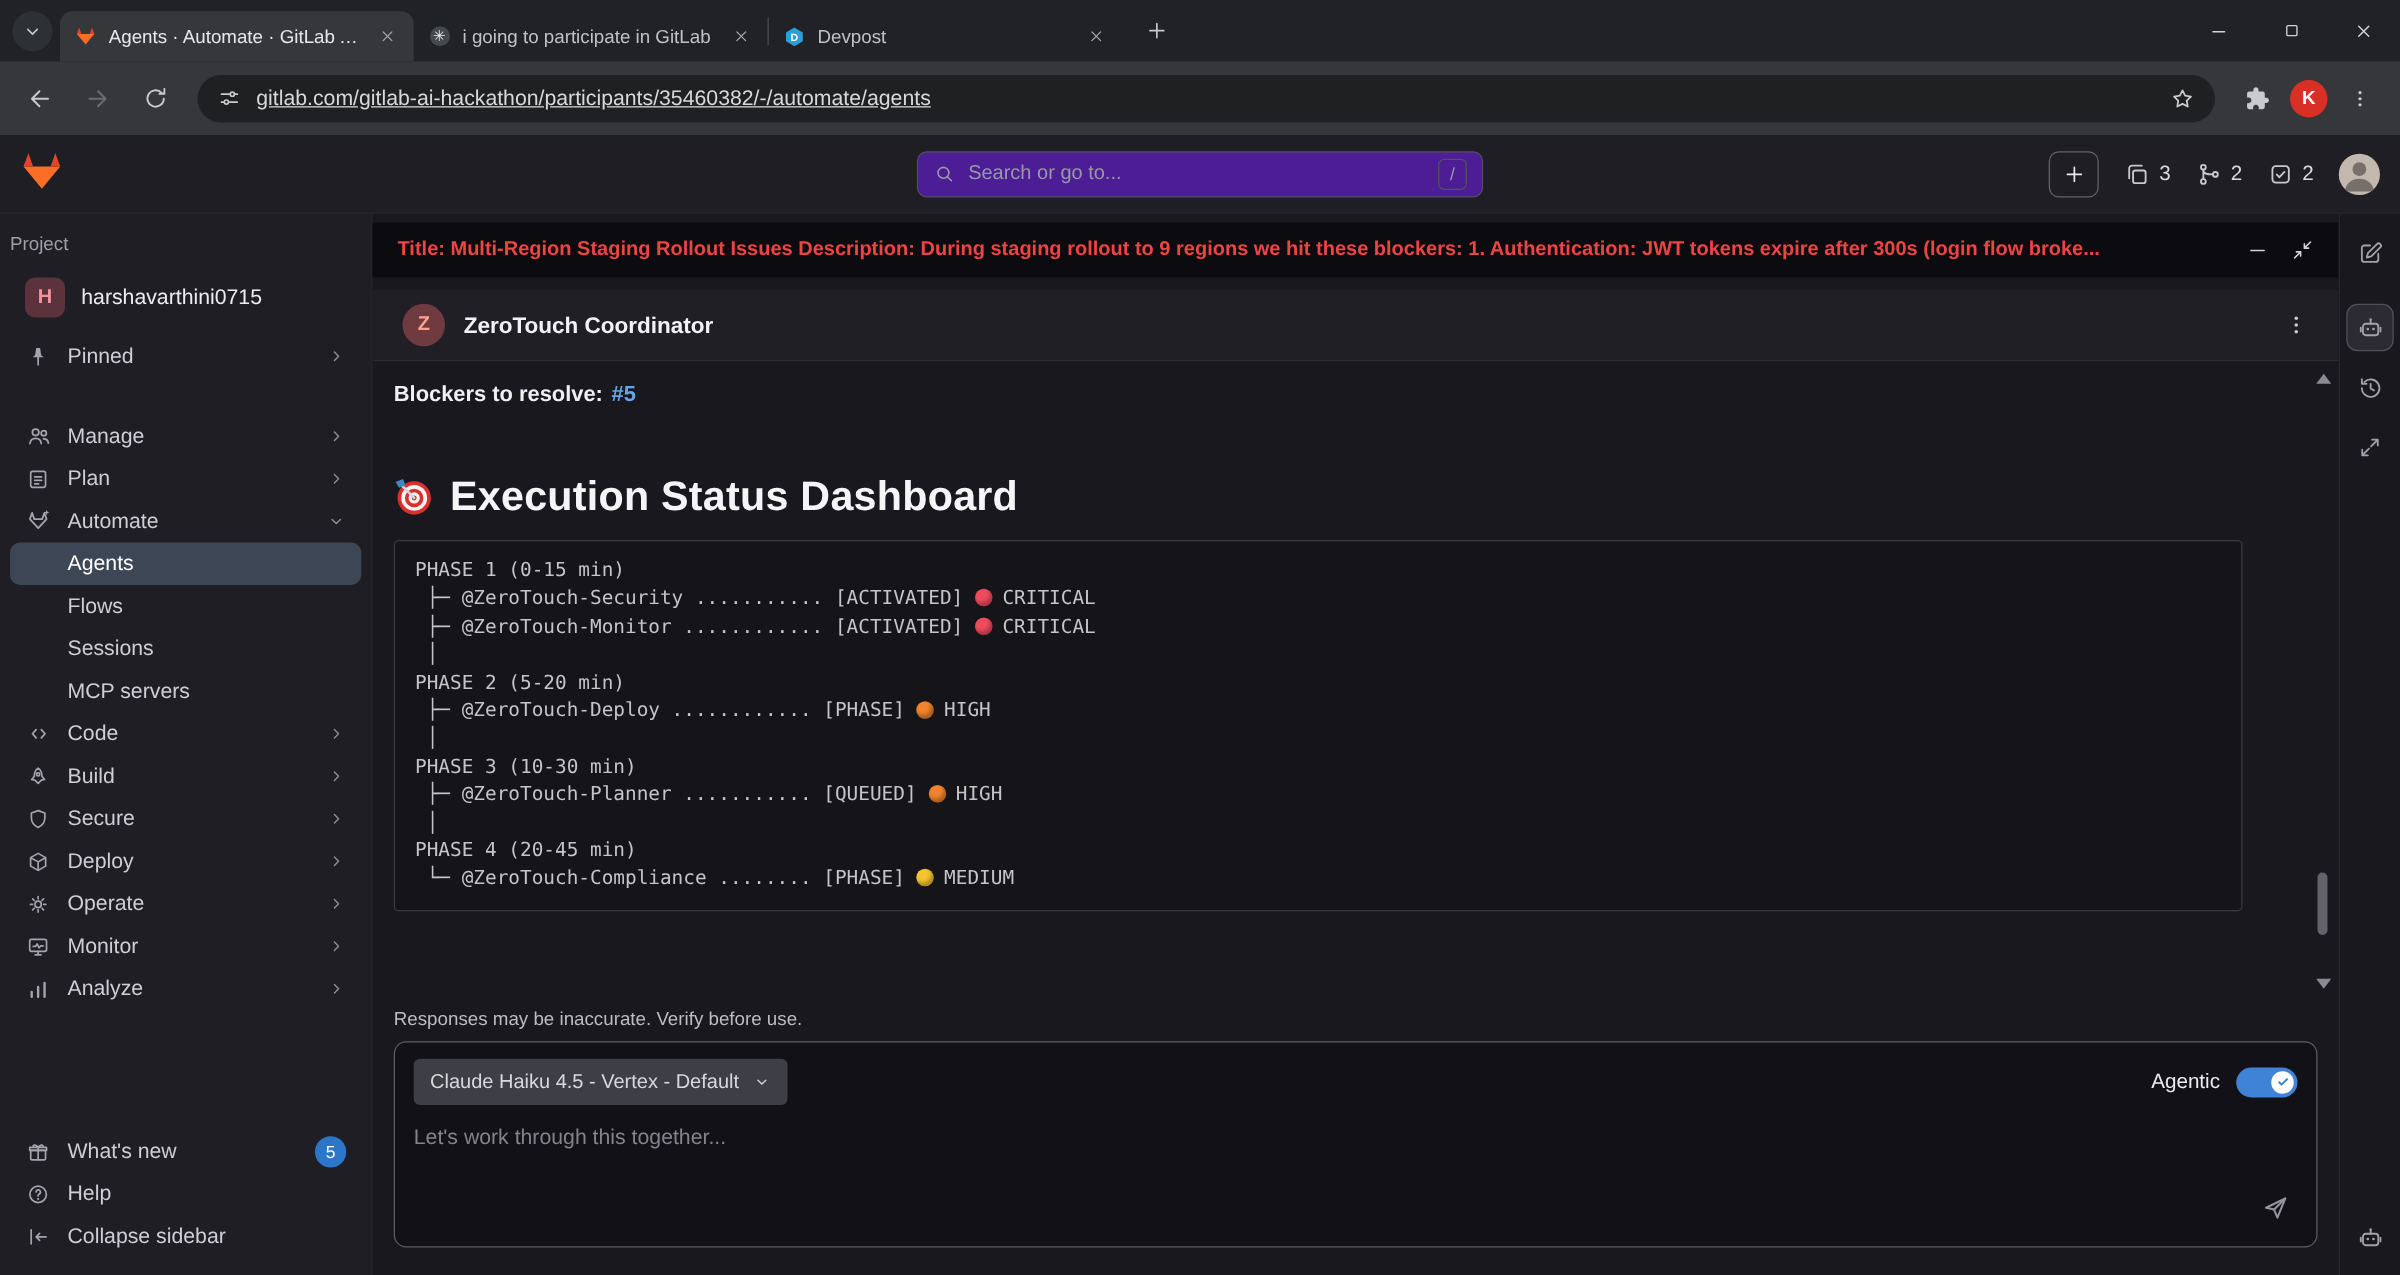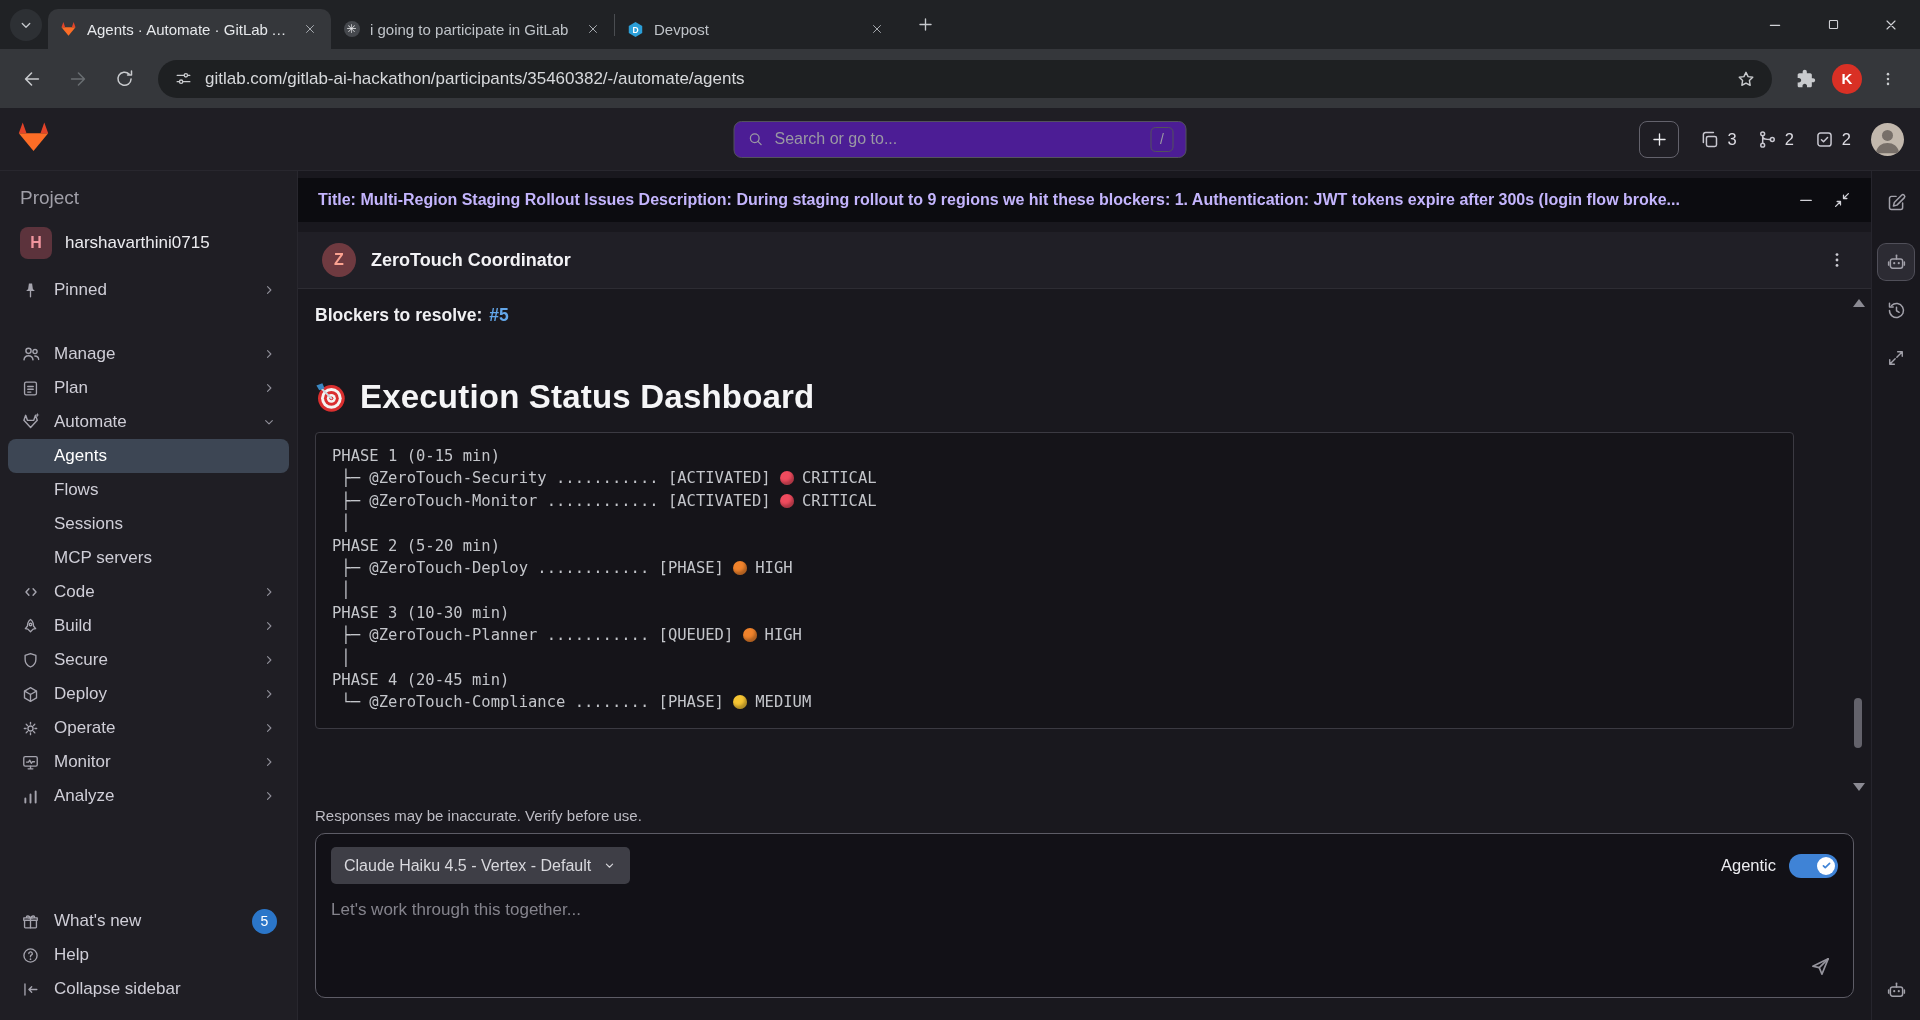--- a/index.html
+++ b/index.html
@@ -18,58 +18,58 @@
   .fav-chat { width:16px; height:16px; border-radius:50%; background:#45484d; color:#e9eaec; font-size:12px; line-height:16px; text-align:center; }
   .newtab-btn { width:34px; height:34px; display:grid; place-items:center; color:#c6c9cd; margin-left:10px; }
   .win-controls { margin-left:auto; display:flex; height:100%; }
   .win-btn { width:58px; height:100%; display:grid; place-items:center; color:#d2d4d8; }
 
   
   .toolbar { height:59px; background:#35373b; display:flex; align-items:center; padding:0 12px; gap:6px; flex:0 0 auto; }
   .nav-btn { width:40px; height:40px; display:grid; place-items:center; color:#c9cbce; }
   .nav-btn.disabled { color:#696d71; }
   .omnibox { flex:1; height:38px; background:#1e2022; border-radius:19px; display:flex; align-items:center; padding:0 16px; gap:12px; margin:0 8px; }
-  .url-text { font-size:17px; color:#d7d9dc; white-space:nowrap; overflow:hidden; }
+  .url-text { font-size:17px; color:#d7d9dc; white-space:nowrap; overflow:hidden;text-decoration:underline; }
   .omnibox .spacer { flex:1; }
   .tool-icon { color:#c9cbce; display:grid; place-items:center; }
   .profile-avatar { width:30px; height:30px; border-radius:50%; background:#d93025; color:#fff; font-size:15px; font-weight:bold; display:grid; place-items:center; }
 
   
   .gl-topbar { position:relative; height:63px; background:#1f1e24; border-bottom:1px solid #28272e; display:flex; align-items:center; padding:0 16px; flex:0 0 auto; }
   .gl-search { position:absolute; left:50%; transform:translateX(-50%); width:453px; height:37px; background:#4c1d95; border:1px solid #53525c; border-radius:8px; display:flex; align-items:center; padding:0 12px; gap:10px; color:#9a99a3; }
   .gl-search-text { flex:1; font-size:16px; color:#9a99a3; }
   .kbd-slash { width:23px; height:25px; border:1px solid #53525c; border-radius:5px; display:grid; place-items:center; font-size:14px; color:#9a99a3; }
   .gl-right { margin-left:auto; display:flex; align-items:center; gap:20px; }
   .gl-plus { width:40px; height:37px; border:1px solid #63626c; border-radius:8px; display:grid; place-items:center; color:#ececf0; }
   .gl-counter { display:flex; align-items:center; gap:7px; color:#c9c8d1; }
   .gl-counter .num { font-size:16.5px; color:#dcdbe2; }
   .gl-avatar { width:33px; height:33px; border-radius:50%; background:#c2b8ad; overflow:hidden; display:grid; place-items:center; }
 
   
   .app-body { flex:1; display:flex; min-height:0; }
 
   
   .sidebar { width:298px; flex:0 0 auto; background:#1f1e24; border-right:1px solid #28272e; display:flex; flex-direction:column; padding:16px 0 14px; }
-  .sb-label { padding:0 20px; font-size:19px; color:#a09fa8; margin-bottom:12px; }
+  .sb-label { padding:0 8px; font-size:15px; color:#a09fa8; margin-bottom:12px; }
   .sb-row { display:flex; align-items:center; gap:13px; height:34px; padding:0 12px; margin:0 8px; border-radius:8px; color:#cfced7; font-size:17px; flex:0 0 auto; }
   .sb-row .sb-ic { width:21px; display:grid; place-items:center; color:#a5a4ae; flex:0 0 auto; }
   .sb-row .chev { margin-left:auto; color:#8f8e98; display:grid; place-items:center; }
   .sb-project { height:44px; margin-bottom:8px; }
   .sb-avatar { width:32px; height:32px; border-radius:8px; background:#5c333c; color:#f0959e; font-weight:bold; font-size:16px; display:grid; place-items:center; flex:0 0 auto; }
   .sb-name { font-size:17px; color:#ececf0; font-weight:500; white-space:nowrap; overflow:hidden; text-overflow:ellipsis; }
   .sb-gap { height:30px; flex:0 0 auto; }
   .sb-sub { padding-left:46px; }
   .sb-sub.active { background:#3d4654; color:#ffffff; }
   .sb-footer { margin-top:auto; }
   .sb-badge { margin-left:auto; min-width:25px; height:25px; border-radius:13px; background:#2b76c9; color:#fff; font-size:14px; display:grid; place-items:center; padding:0 6px; }
 
   
   .main { flex:1; display:flex; flex-direction:column; min-width:0; background:#19181e; }
   .ctx-banner { margin-top:7px; height:44px; background:#0c0c10; display:flex; align-items:center; padding:0 20px; gap:18px; flex:0 0 auto; }
-  .ctx-text { flex:1; font-size:16px; font-weight:bold; color:#c4b5fd; white-space:nowrap; overflow:hidden; text-overflow:ellipsis; }
+  .ctx-text { flex:1; font-size:16px; font-weight:bold; color:#ef4444; white-space:nowrap; overflow:hidden; text-overflow:ellipsis; }
   .ctx-btn { color:#d2d2d8; display:grid; place-items:center; flex:0 0 auto; }
   .agent-header { margin-top:10px; height:57px; background:#201f26; border-bottom:1px solid #2d2c33; display:flex; align-items:center; padding:0 24px; gap:15px; flex:0 0 auto; }
   .agent-avatar { width:34px; height:34px; border-radius:50%; background:#6f3a40; color:#fca391; font-size:16px; font-weight:bold; display:grid; place-items:center; }
   .agent-name { font-size:18px; font-weight:600; color:#f2f2f5; }
   .kebab { margin-left:auto; color:#cccbd3; display:grid; place-items:center; }
 
   .chat { flex:1; position:relative; padding:16px 44px 0 17px; min-height:0; overflow:hidden; }
   .blockers { font-size:17.5px; font-weight:bold; color:#f0f0f3; }
   .blockers a { color:#63a6e9; text-decoration:none; margin-left:7px; font-weight:bold; }
   .dash-head { display:flex; align-items:center; gap:14px; margin-top:52px; }

